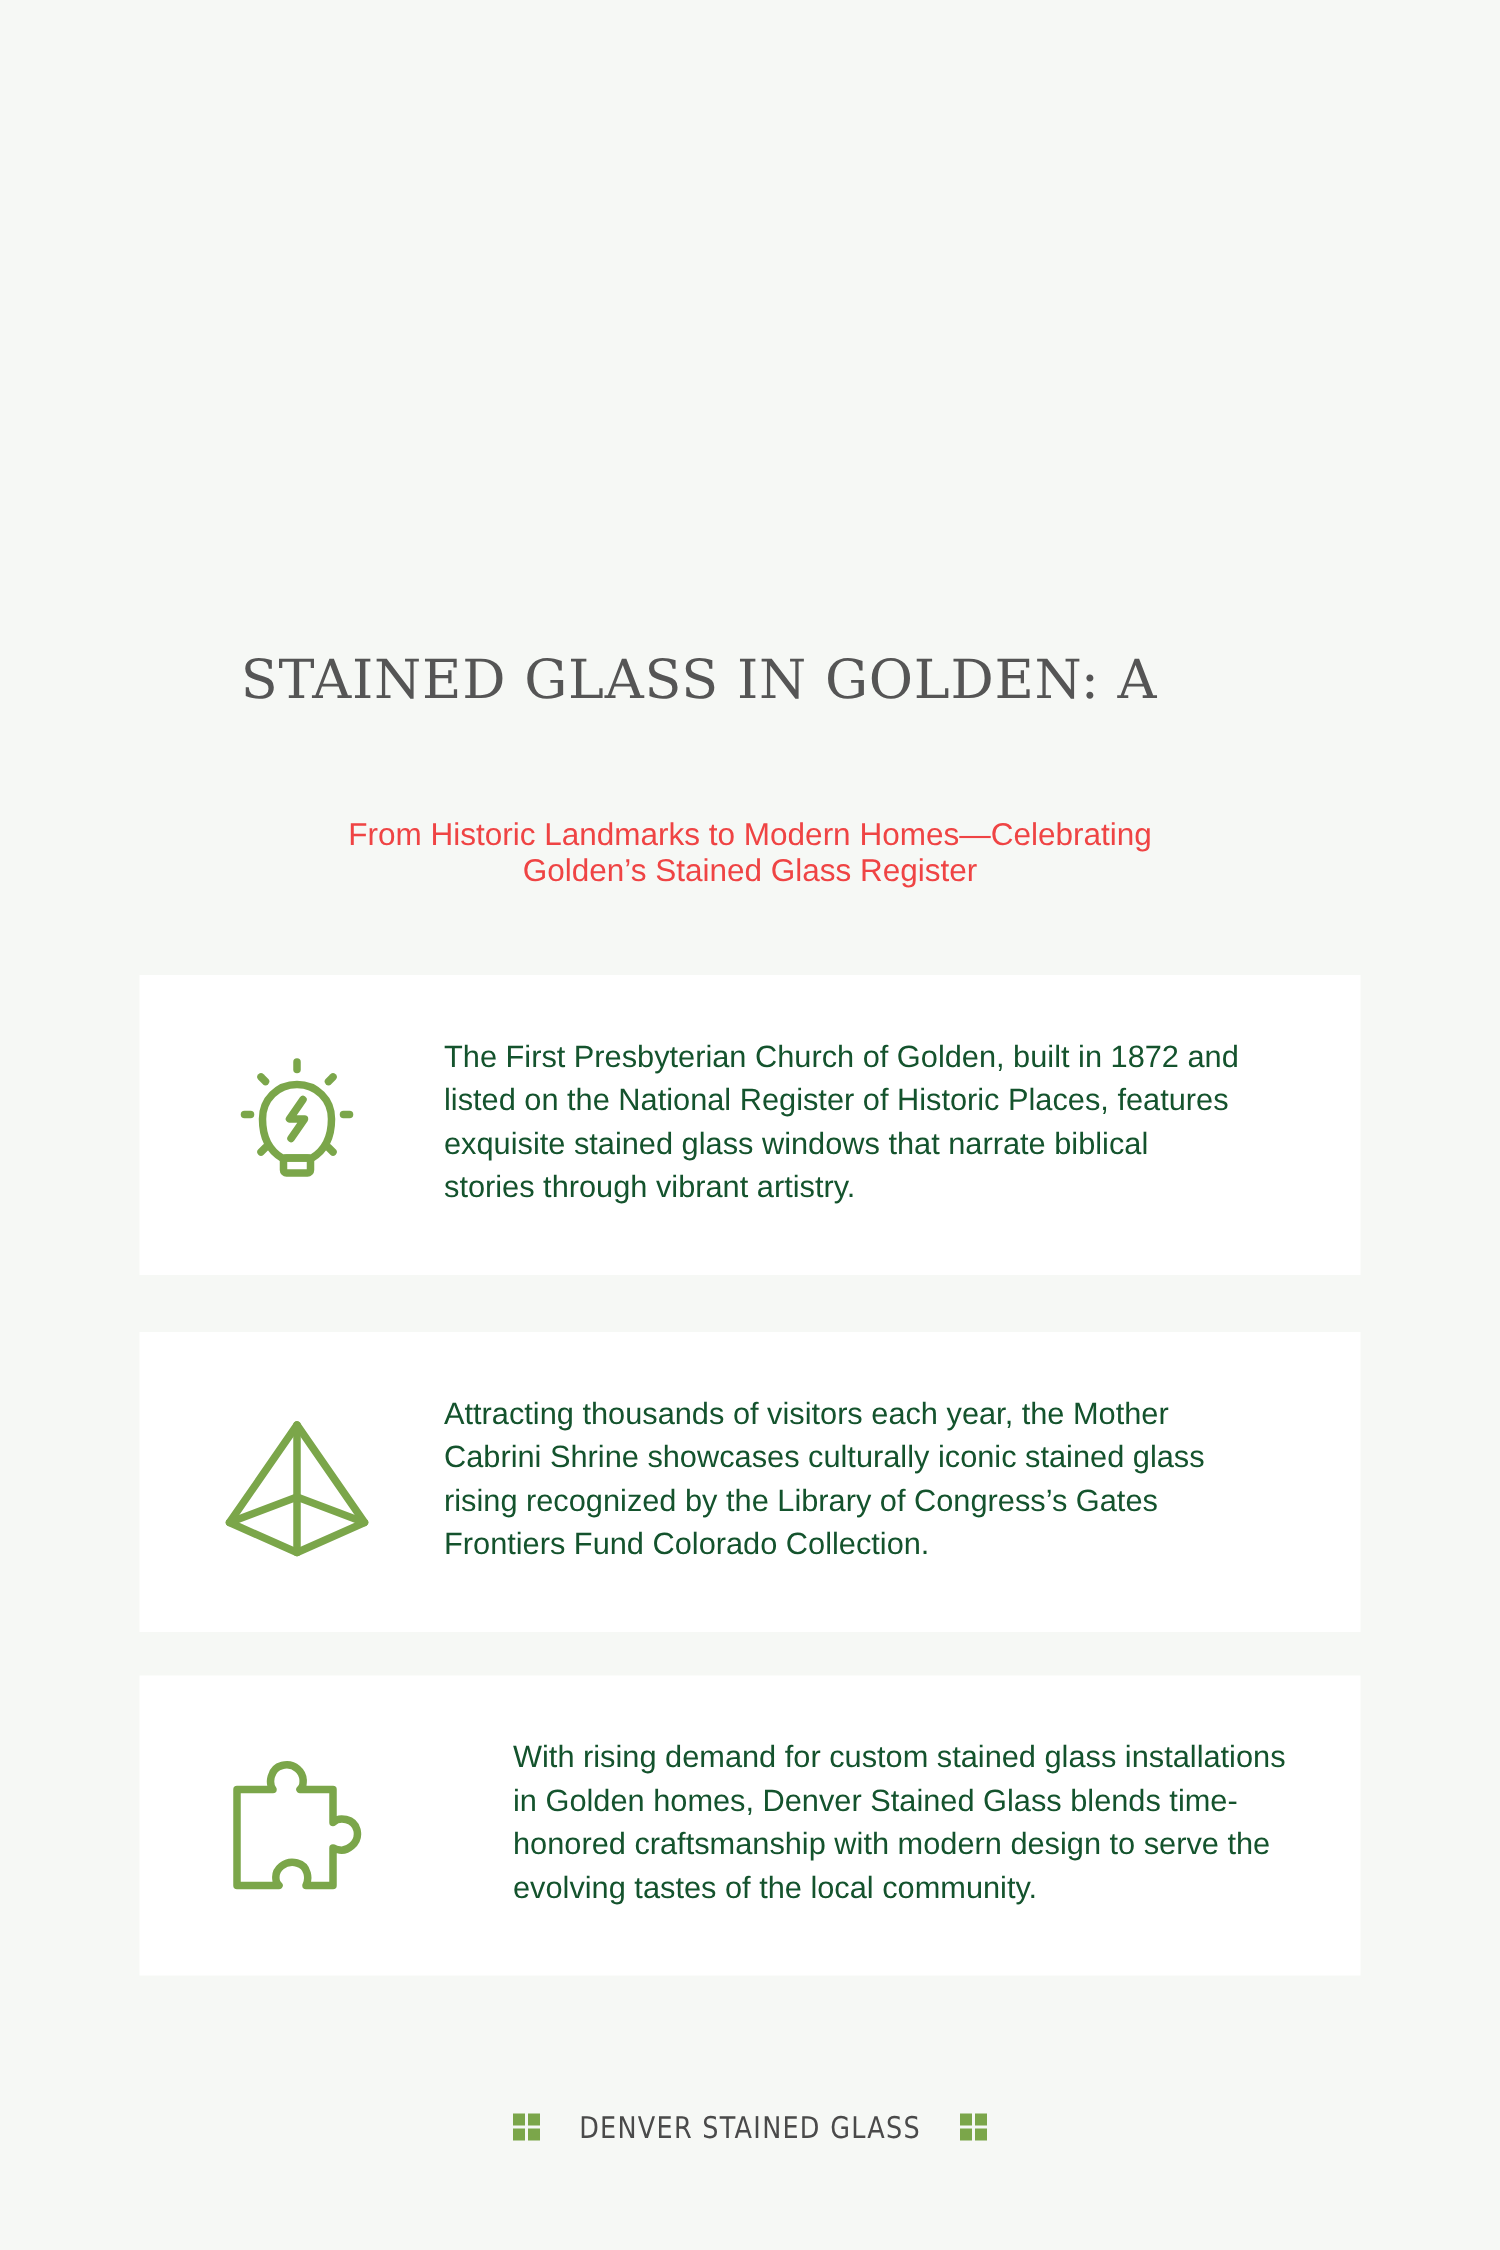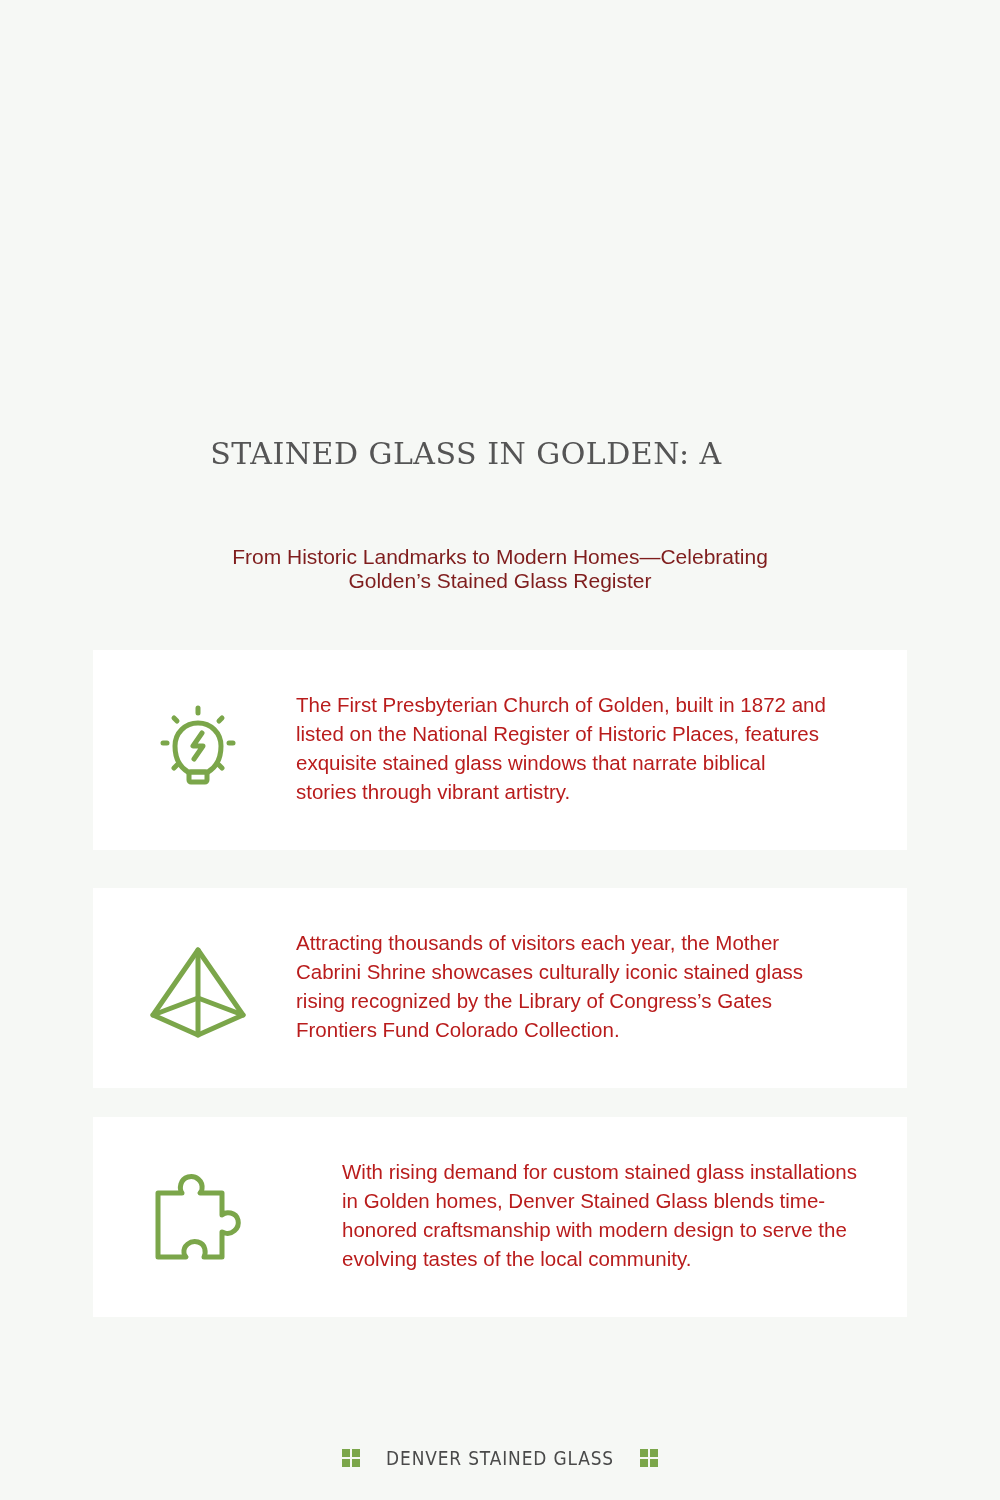--- a/index.html
+++ b/index.html
@@ -7,56 +7,55 @@
       width: 1000px; height: 1500px;
       background: #f6f8f5;
       position: relative;
       overflow: hidden;
       font-family: "Liberation Sans", sans-serif;
     }
     .title {
       position: absolute; left: 0; top: 428px; width: 932px;
       text-align: center;
       font-family: "DejaVu Serif", serif;
-      font-size: 30px; line-height: 52px;
+      font-size: 36px; line-height: 52px;
       color: #555555;
       letter-spacing: 0.5px;
       margin: 0;
       font-weight: normal;
       text-transform: uppercase;
     }
     .title span { display: block; }
     .subtitle {
       position: absolute; left: 0; top: 545px; width: 1000px;
       text-align: center;
       font-family: "Liberation Sans", sans-serif;
       font-size: 21px; line-height: 24px;
-      color: #7f1d1d;
+      color: #ef4444;
     }
     .subtitle span { display: block; }
     .card {
       position: absolute; left: 93px; width: 814px;
       background: #ffffff;
     }
     .card .icon {
       position: absolute; left: 50px; width: 110px; height: 110px;
       top: 50%; transform: translateY(-50%);
       display: flex; align-items: center; justify-content: center;
     }
     .card .text {
       position: absolute; left: 203px; width: 530px;
       font-family: "Liberation Sans", sans-serif;
       font-size: 20.5px; line-height: 29px;
-      color: #b91c1c;
+      color: #14532d;
     }
     .footer-logo {
       position: absolute; left: 0; top: 1406px; width: 1000px;
       display: flex; justify-content: center; align-items: center;
       gap: 6px;
-      margin-top: 40px;
     }
     .logo-text {
       font-family: "DejaVu Sans", sans-serif;
       font-size: 20px; letter-spacing: 1px;
       color: #4a4a4a;
       transform: scaleX(0.85);
       display: inline-block;
     }
     .squares {
       display: grid; grid-template-columns: 8px 8px; grid-template-rows: 8px 8px; gap: 2px;

